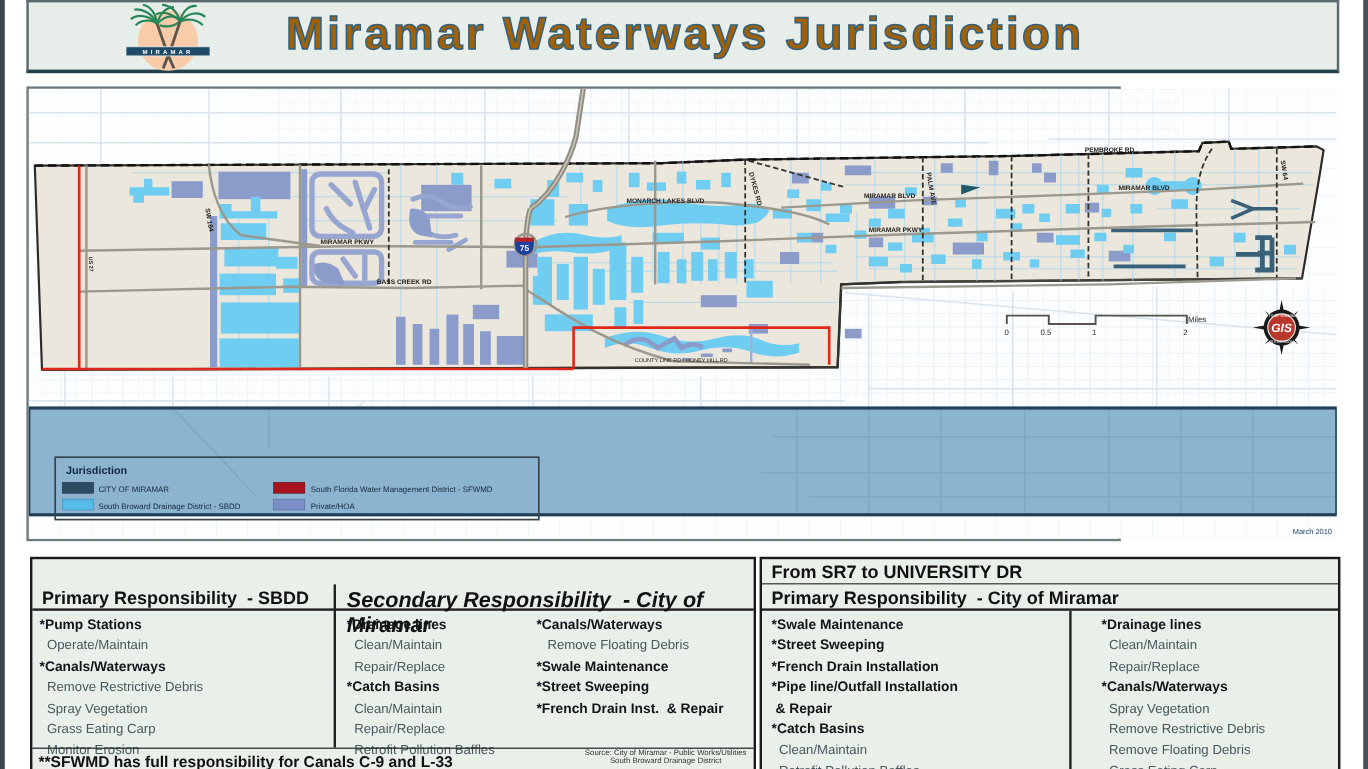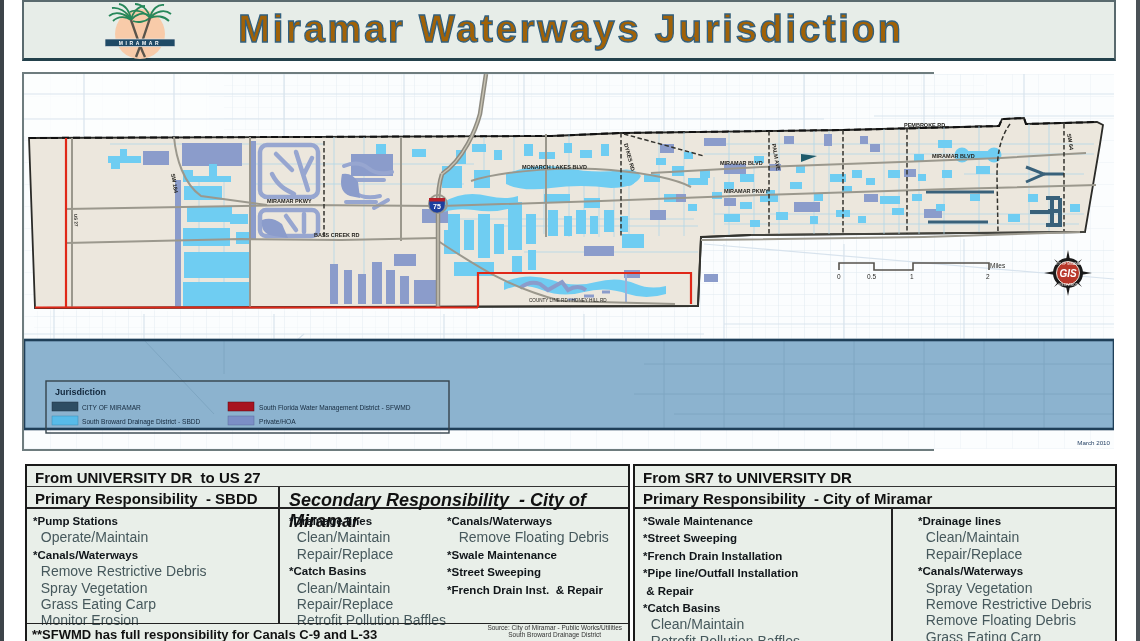--- a/index.html
+++ b/index.html
@@ -16,21 +16,21 @@
          border:2px solid #6e7c7e;box-sizing:border-box;}
   .tbl{position:absolute;background:#e9efe9;border:2px solid #1a1a1a;box-sizing:border-box;
        color:#111;}
   .tblL{left:25px;top:464px;width:605px;height:180px;}
   .tblR{left:633px;top:464px;width:484px;height:180px;}
   .trow1{position:absolute;left:0;top:0;right:0;height:21px;border-bottom:1px solid #333;
          font-size:15px;font-weight:bold;padding:3px 0 0 8px;box-sizing:border-box;}
   .trow2{position:absolute;left:0;top:21px;right:0;height:22px;border-bottom:2px solid #222;
          font-size:15px;font-weight:bold;padding:3px 0 5px 8px;box-sizing:border-box;}
   .b{font-weight:bold;color:#101519;font-size:11.5px;}
-  .r{color:#46585c;font-size:14px;}
+  .r{color:#46585c;font-size:11px;}
   .cell{position:absolute;line-height:16.4px;white-space:nowrap;}
   .note{position:absolute;left:0;right:0;top:157px;border-top:1.5px solid #222;
         font-size:13px;font-weight:bold;padding:3px 18px 0 5px;box-sizing:border-box;}
   .src{position:absolute;right:6px;top:158px;font-size:6.5px;color:#333;text-align:center;line-height:7px;}
 </style>
 </head>
 <body>
 <div class="edgeL"></div>
 <div class="edgeR"></div>
 
@@ -322,21 +322,20 @@
   <rect x="28" y="342" width="26" height="9" fill="#57bbe9" stroke="#3a8ab3" stroke-width="0.5"></rect>
   <text x="58" y="350" font-size="6.6" fill="#15293d">South Broward Drainage District - SBDD</text>
   <rect x="204" y="342" width="26" height="9" fill="#7b8fc7" stroke="#5a6b9a" stroke-width="0.5"></rect>
   <text x="235" y="350" font-size="6.6" fill="#15293d">Private/HOA</text>
 
   <text x="1086" y="371" font-size="6.2" fill="#1c3a5e" text-anchor="end">March 2010</text>
 </svg>
 </div>
 
 <div class="tbl tblL">
-  <div class="trow1">From UNIVERSITY DR&nbsp; to US 27</div>
   <div class="trow2">Primary Responsibility&nbsp; - SBDD</div>
   <div style="position:absolute;left:251px;top:21px;height:136px;width:1.5px;background:#222;"></div>
   <div class="cell" style="left:6px;top:46px;">
     <span class="b">*Pump Stations</span><br>
     <span class="r">&nbsp;&nbsp;Operate/Maintain</span><br>
     <span class="b">*Canals/Waterways</span><br>
     <span class="r">&nbsp;&nbsp;Remove Restrictive Debris</span><br>
     <span class="r">&nbsp;&nbsp;Spray Vegetation</span><br>
     <span class="r">&nbsp;&nbsp;Grass Eating Carp</span><br>
     <span class="r">&nbsp;&nbsp;Monitor Erosion</span>

